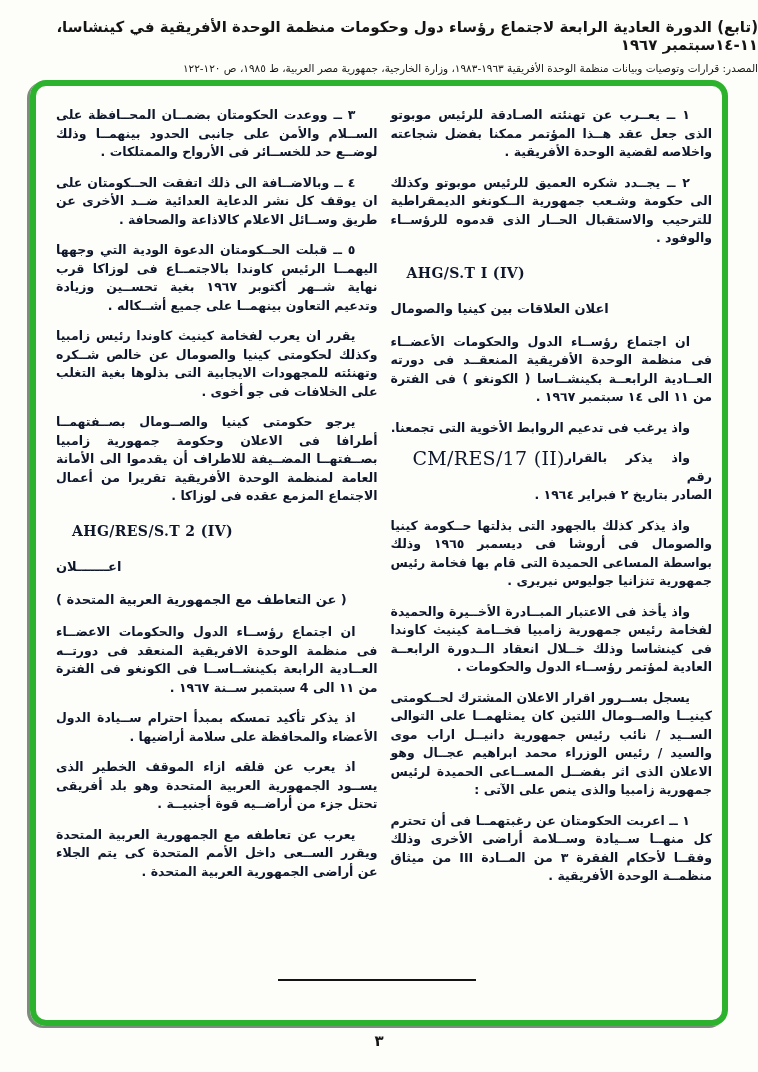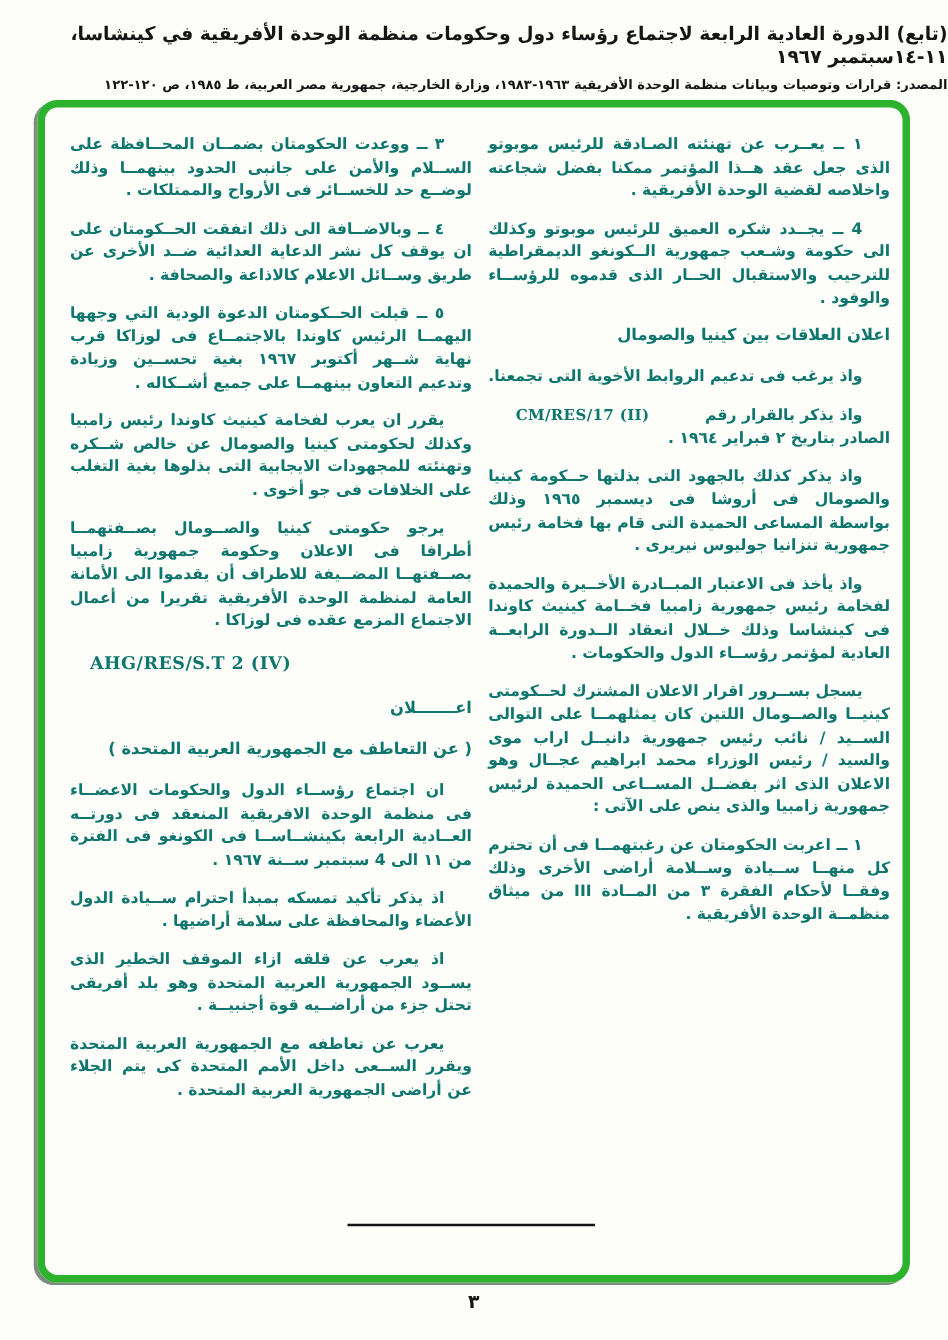--- a/index.html
+++ b/index.html
@@ -7,46 +7,46 @@
     width:758px;height:1072px;position:relative;
     background:#fdfdfa;color:#151515;
     font-family:"DejaVu Sans",sans-serif;
     overflow:hidden;
   }
   .header{
     position:absolute;top:18px;left:0;right:0;
     direction:rtl;
   }
   .header-line1{font-size:15px;font-weight:700;letter-spacing:0;}
-  .header-line2{font-size:10.5px;font-weight:700;margin-top:8px;}
+  .header-line2{font-size:10.5px;font-weight:400;margin-top:8px;}
   .doc-box{
     position:absolute;left:30px;top:80px;width:698px;height:946px;
     box-sizing:border-box;
     border:6px solid #2db22d;border-radius:16px;
     box-shadow:-3px 2px 0 rgba(25,45,25,0.55);
     padding:20px 10px 0 20px;
     overflow:hidden;
   }
   .cols{display:flex;gap:13px;direction:rtl;}
   .col{
     flex:1;min-width:0;direction:rtl;text-align:justify;
-    font-size:12.5px;font-weight:700;line-height:18.5px;color:#0f766e;
+    font-size:12.5px;font-weight:700;line-height:18.5px;color:#0f172a;
   }
   .para{text-indent:22px;margin:0 0 12px 0;}
-  .heading{text-align:right;text-indent:0;margin:4px 0 14px 0;font-size:13px;}
+  .heading{text-align:left;text-indent:0;margin:4px 0 14px 0;font-size:13px;}
   .code-label{
     direction:ltr;text-align:left;text-indent:0;
     font-family:"DejaVu Serif","Liberation Serif",serif;
     font-size:14px;font-weight:700;letter-spacing:.4px;
     margin:16px 0 18px 0;padding-left:16px;
   }
   .inline-code{
     float:left;direction:ltr;
     font-family:"DejaVu Serif","Liberation Serif",serif;
-    font-size:12px;font-weight:700;letter-spacing:.3px;
+    font-size:19px;font-weight:400;letter-spacing:.3px;
   }
   .divider{
     position:absolute;left:278px;top:979px;width:198px;height:2px;
     background:#141414;
   }
   .page-number{
     position:absolute;top:1032px;left:0;right:0;text-align:center;
     font-size:15px;font-weight:700;
   }
 </style>
@@ -55,22 +55,24 @@
 
 <div class="header">
   <div class="header-line1">(تابع) الدورة العادية الرابعة لاجتماع رؤساء دول وحكومات منظمة الوحدة الأفريقية في كينشاسا، ١١-١٤سبتمبر ١٩٦٧</div>
   <div class="header-line2">المصدر: قرارات وتوصيات وبيانات منظمة الوحدة الأفريقية ١٩٦٣-١٩٨٣، وزارة الخارجية، جمهورية مصر العربية، ط ١٩٨٥، ص ١٢٠-١٢٢</div>
 </div>
 
 <div class="doc-box" style="border-color: rgb(45, 178, 45);">
   <div class="cols">
     <div class="col">
         <div class="para">١ ــ يعــرب عن تهنئته الصـادقة للرئيس موبوتو الذى جعل عقد هــذا المؤتمر ممكنا بفضل شجاعته واخلاصه لقضية الوحدة الأفريقية .</div>
-        <div class="para">4 ــ يجــدد شكره العميق للرئيس موبوتو وكذلك الى حكومة وشـعب جمهورية الــكونغو الديمقراطية للترحيب والاستقبال الحــار الذى قدموه للرؤســاء والوفود .</div>
+        <div class="para">٢ ــ يجــدد شكره العميق للرئيس موبوتو وكذلك الى حكومة وشـعب جمهورية الــكونغو الديمقراطية للترحيب والاستقبال الحــار الذى قدموه للرؤســاء والوفود .</div>
+        <div class="code-label">AHG/S.T I (IV)</div>
         <div class="para heading">اعلان العلاقات بين كينيا والصومال</div>
+        <div class="para">ان اجتماع رؤســاء الدول والحكومات الأعضــاء فى منظمة الوحدة الأفريقية المنعقــد فى دورته العــادية الرابعــة بكينشــاسا ( الكونغو ) فى الفترة من ١١ الى ١٤ سبتمبر ١٩٦٧ .</div>
         <div class="para">واذ يرغب فى تدعيم الروابط الأخوية التى تجمعنا.</div>
         <div class="para"><span class="inline-code">CM/RES/17 (II)</span>واذ يذكر بالقرار رقم<br>الصادر بتاريخ ٢ فبراير ١٩٦٤ .</div>
         <div class="para">واذ يذكر كذلك بالجهود التى بذلتها حــكومة كينيا والصومال فى أروشا فى ديسمبر ١٩٦٥ وذلك بواسطة المساعى الحميدة التى قام بها فخامة رئيس جمهورية تنزانيا جوليوس نيريرى .</div>
         <div class="para">واذ يأخذ فى الاعتبار المبــادرة الأخــيرة والحميدة لفخامة رئيس جمهورية زامبيا فخــامة كينيث كاوندا فى كينشاسا وذلك خــلال انعقاد الــدورة الرابعــة العادية لمؤتمر رؤســاء الدول والحكومات .</div>
         <div class="para">يسجل بســرور اقرار الاعلان المشترك لحــكومتى كينيــا والصــومال اللتين كان يمثلهمــا على التوالى الســيد / نائب رئيس جمهورية دانيــل اراب موى والسيد / رئيس الوزراء محمد ابراهيم عجــال وهو الاعلان الذى اثر بفضــل المســاعى الحميدة لرئيس جمهورية زامبيا والذى ينص على الآتى :</div>
         <div class="para">١ ــ اعربت الحكومتان عن رغبتهمــا فى أن تحترم كل منهــا ســيادة وســلامة أراضى الأخرى وذلك وفقــا لأحكام الفقرة ٣ من المــادة III من ميثاق منظمــة الوحدة الأفريقية .</div>
       </div>
     <div class="col">
         <div class="para">٣ ــ ووعدت الحكومتان بضمــان المحــافظة على الســلام والأمن على جانبى الحدود بينهمــا وذلك لوضــع حد للخســائر فى الأرواح والممتلكات .</div>
         <div class="para">٤ ــ وبالاضــافة الى ذلك اتفقت الحــكومتان على ان يوقف كل نشر الدعاية العدائية ضــد الأخرى عن طريق وســائل الاعلام كالاذاعة والصحافة .</div>

